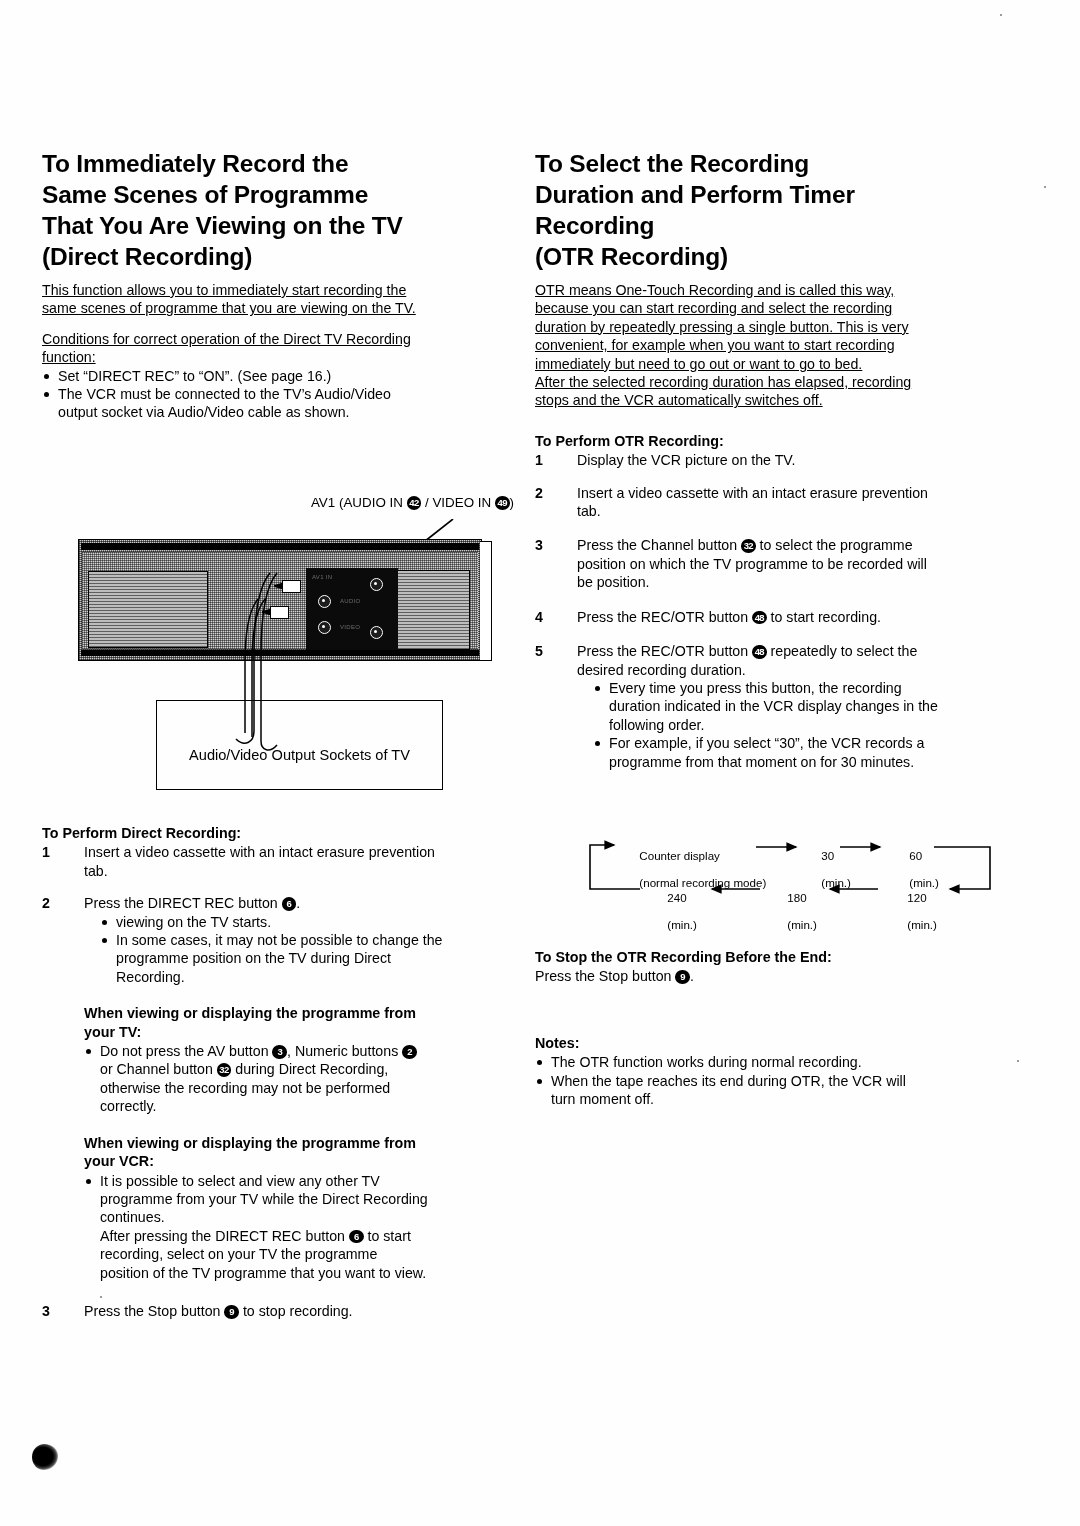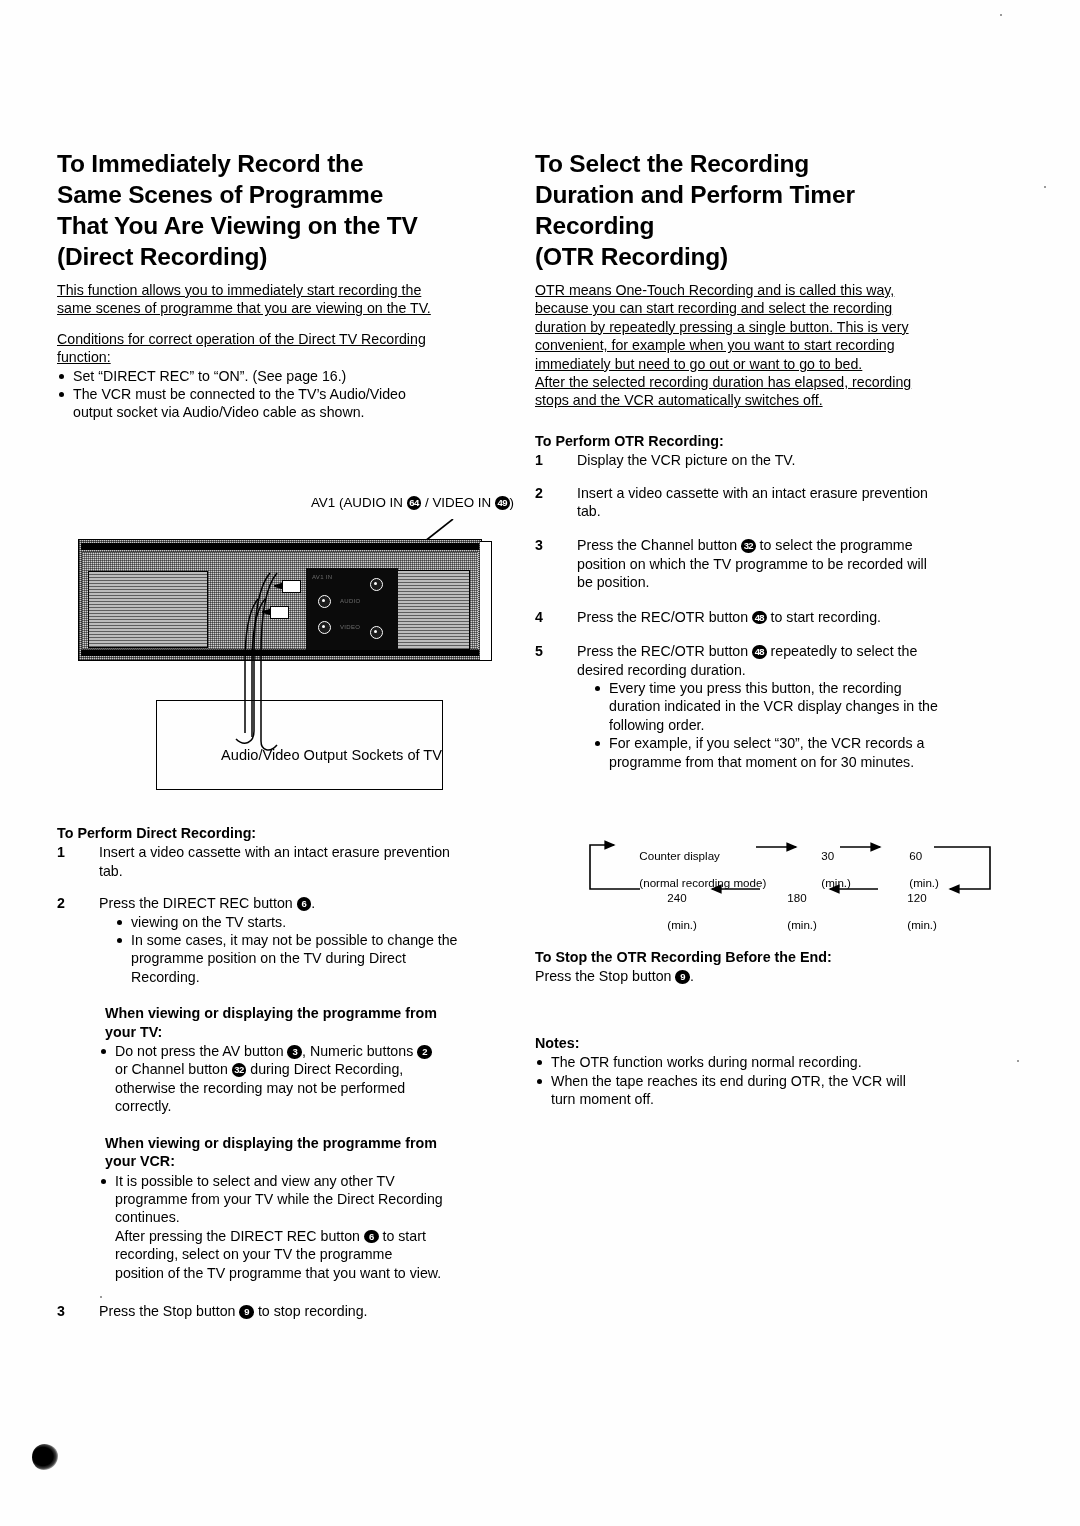--- a/index.html
+++ b/index.html
@@ -19,21 +19,21 @@
     position: absolute;
     inset: 0;
     background: #fefefe;
   }
 
   
   .col {
     position: absolute;
     top: 148px;
   }
-  .col-left  { left: 57px;  width: 460px; }
+  .col-left  { left: 42px;  width: 460px; }
   .col-right { left: 535px; width: 472px; }
 
   h1.sec-title {
     font-size: 24.5px;
     line-height: 31px;
     font-weight: bold;
     margin: 0 0 9px 0;
     letter-spacing: -0.2px;
   }
   h1.sec-title span { display: block; white-space: pre; }
@@ -45,21 +45,21 @@
   }
   p.body.tight { margin-bottom: 0; }
   p.body span.ln { display: block; white-space: pre; text-decoration: underline; }
 
   h3.sub {
     font-size: 14.3px;
     font-weight: bold;
     line-height: 18.4px;
     margin: 0 0 1px 0;
   }
-  h3.sub span.ln { display: block; white-space: pre; margin-left: 6px; }
+  h3.sub span.ln { display: block; white-space: pre; }
 
   
   ul.bl {
     list-style: none;
     margin: 0;
     padding: 0;
   }
   ul.bl > li {
     position: relative;
     padding-left: 16px;
@@ -255,21 +255,21 @@
     top: 205px;
     width: 285px;
     height: 88px;
     border: 1.6px solid #000;
     background: transparent;
   }
   .tv-box-label {
     position: absolute;
     left: 0; right: 0;
     top: 46px;
-    text-align: right;
+    text-align: center;
     font-size: 14.6px;
   }
 
   
   .flow {
     position: absolute;
     left: 578px;
     top: 833px;
     width: 426px;
     height: 84px;
@@ -326,21 +326,21 @@
       </li>
       <li>
         <span class="ln">The VCR must be connected to the TV’s Audio/Video</span>
         <span class="ln">output socket via Audio/Video cable as shown.</span>
       </li>
     </ul>
   </div>
 
   <div class="diagram">
 
-    <div class="av1-label"><span>AV1 (AUDIO IN </span><span class="cnum">64</span><span> / VIDEO IN </span><span class="cnum">49</span><span>)</span></div>
+    <div class="av1-label"><span>AV1 (AUDIO IN </span><span class="cnum">42</span><span> / VIDEO IN </span><span class="cnum">49</span><span>)</span></div>
 
     <svg class="leader" viewBox="0 0 42 32">
       <line x1="40" y1="0" x2="2" y2="30" stroke="#000" stroke-width="1.6"></line>
     </svg>
 
     <div class="vcr">
       <div class="vcr-body">
         <div class="vcr-top-strip"></div>
         <div class="vcr-face">
           <div class="vent-left"></div>

